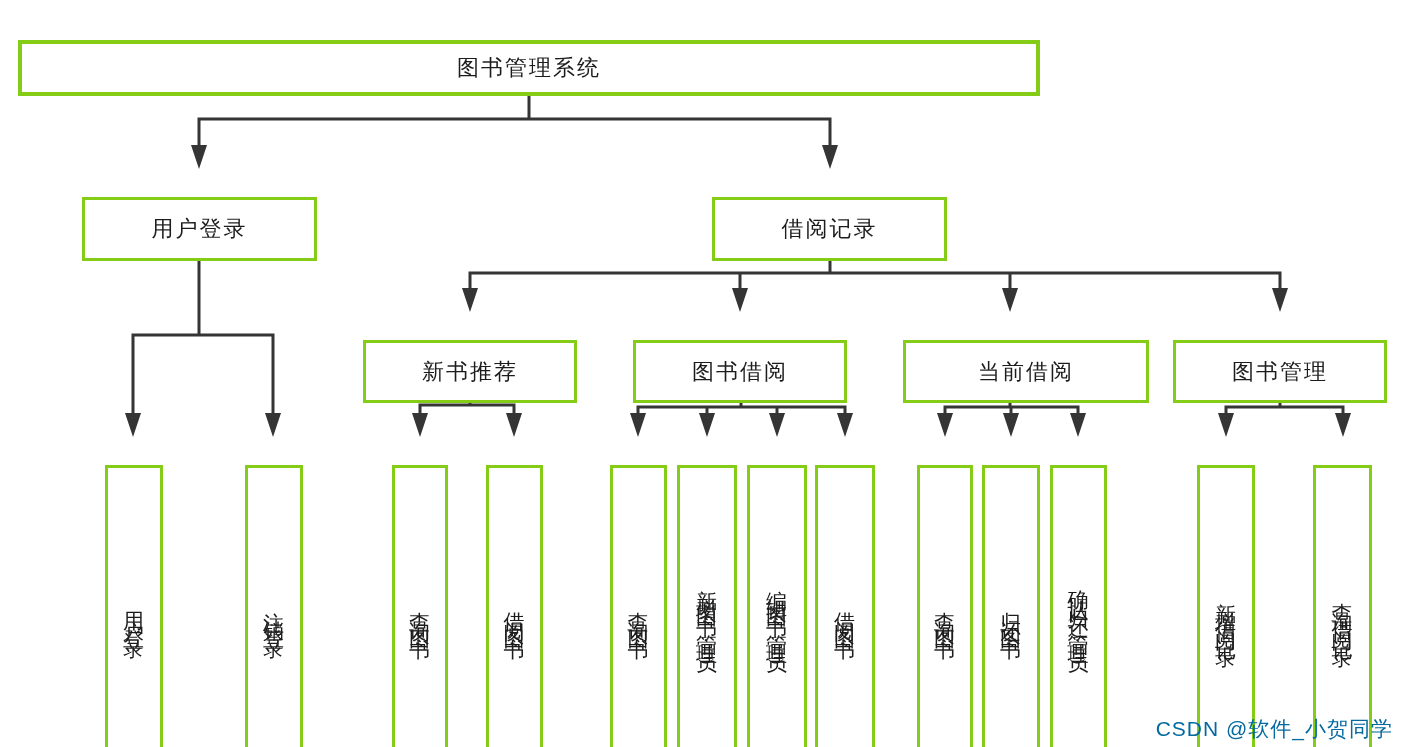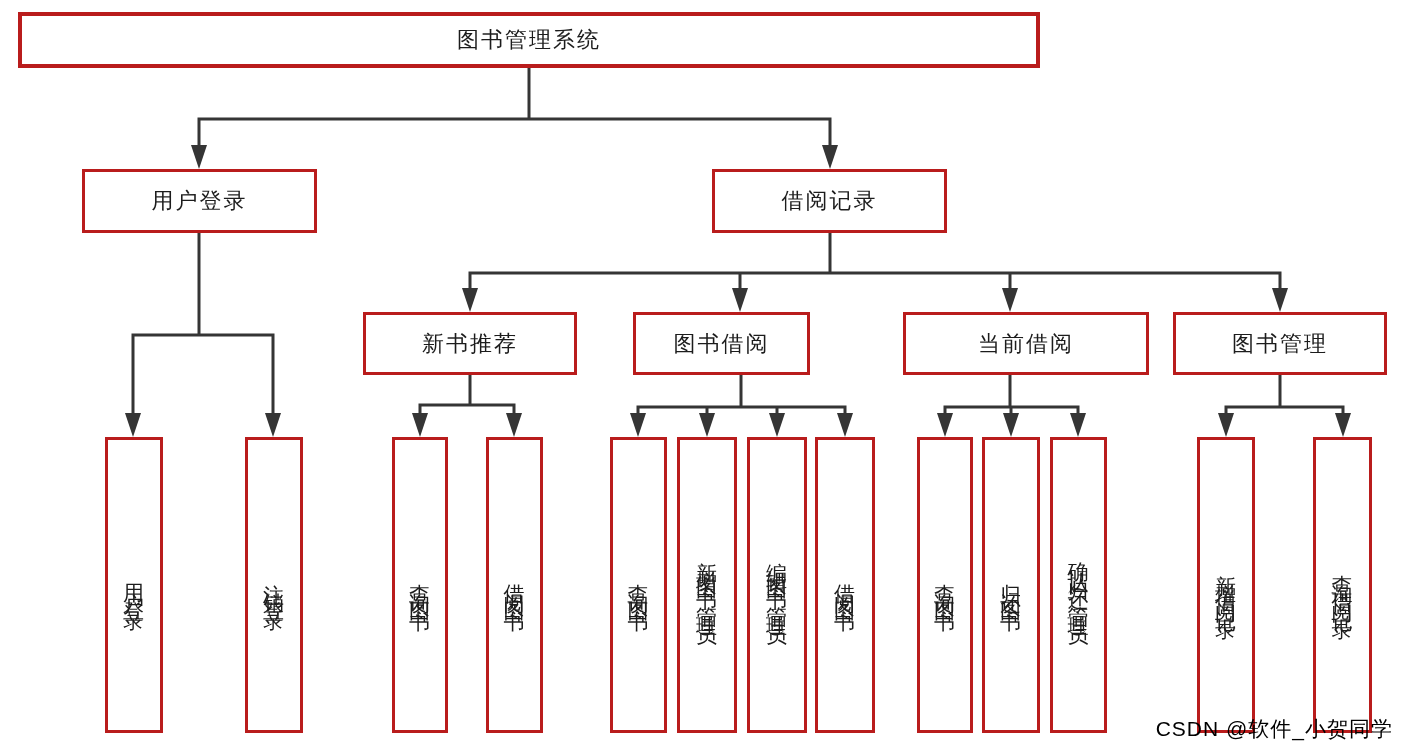--- a/index.html
+++ b/index.html
@@ -17,27 +17,28 @@
   }
   #connectors {
     position: absolute;
     left: 0;
     top: 0;
     z-index: 0;
   }
   .box {
     position: absolute;
     box-sizing: border-box;
-    border: 3px solid #b91c1c;
+    border: 3px solid #84cc16;
     background: #ffffff;
     display: flex;
     align-items: center;
     justify-content: center;
     z-index: 1;
     color: #1c1c1c;
+    margin-top: 28px;
   }
   .box.root { border-width: 4px; }
   .hlabel {
     font-size: 22px;
     letter-spacing: 2px;
     white-space: nowrap;
     color: #1c1c1c;
   }
   .vtext {
     writing-mode: vertical-rl;
@@ -47,21 +48,21 @@
     line-height: 1;
     color: #1c1c1c;
     white-space: nowrap;
   }
   #watermark {
     position: absolute;
     right: 12px;
     bottom: 4px;
     font-size: 21px;
     letter-spacing: 1px;
-    color: #000000;
+    color: #0369a1;
     z-index: 2;
     white-space: nowrap;
   }
 </style>
 </head>
 <body>
 
 <div id="stage">
 
   <svg id="connectors" width="1405" height="747" viewBox="0 0 1405 747">
@@ -124,21 +125,21 @@
   <div class="box" style="left:82px; top:169px; width:235px; height:64px;">
     <span class="hlabel">用户登录</span>
   </div>
   <div class="box" style="left:712px; top:169px; width:235px; height:64px;">
     <span class="hlabel">借阅记录</span>
   </div>
 
   <div class="box" style="left:363px; top:312px; width:214px; height:63px;font-family:Liberation Mono, monospace;">
     <span class="hlabel">新书推荐</span>
   </div>
-  <div class="box" style="left:633px; top:312px; width:177px; height:63px;">
+  <div class="box" style="left:633px; top:312px; width:214px; height:63px;">
     <span class="hlabel">图书借阅</span>
   </div>
   <div class="box" style="left:903px; top:312px; width:246px; height:63px;">
     <span class="hlabel">当前借阅</span>
   </div>
   <div class="box" style="left:1173px; top:312px; width:214px; height:63px;">
     <span class="hlabel">图书管理</span>
   </div>
 
   <div class="box" style="left:105px; top:437px; width:58px; height:296px;">

